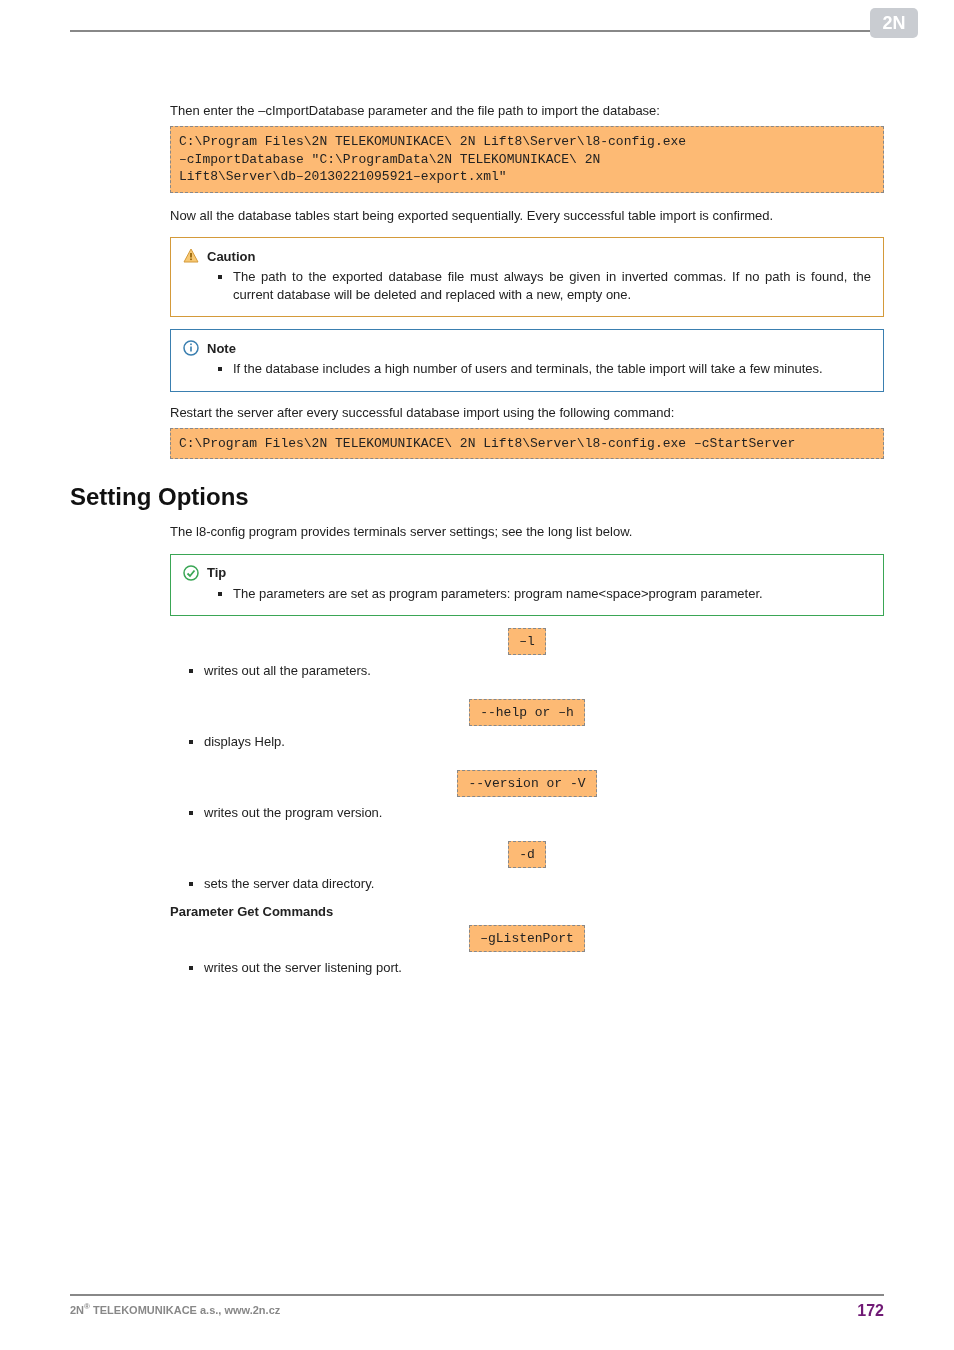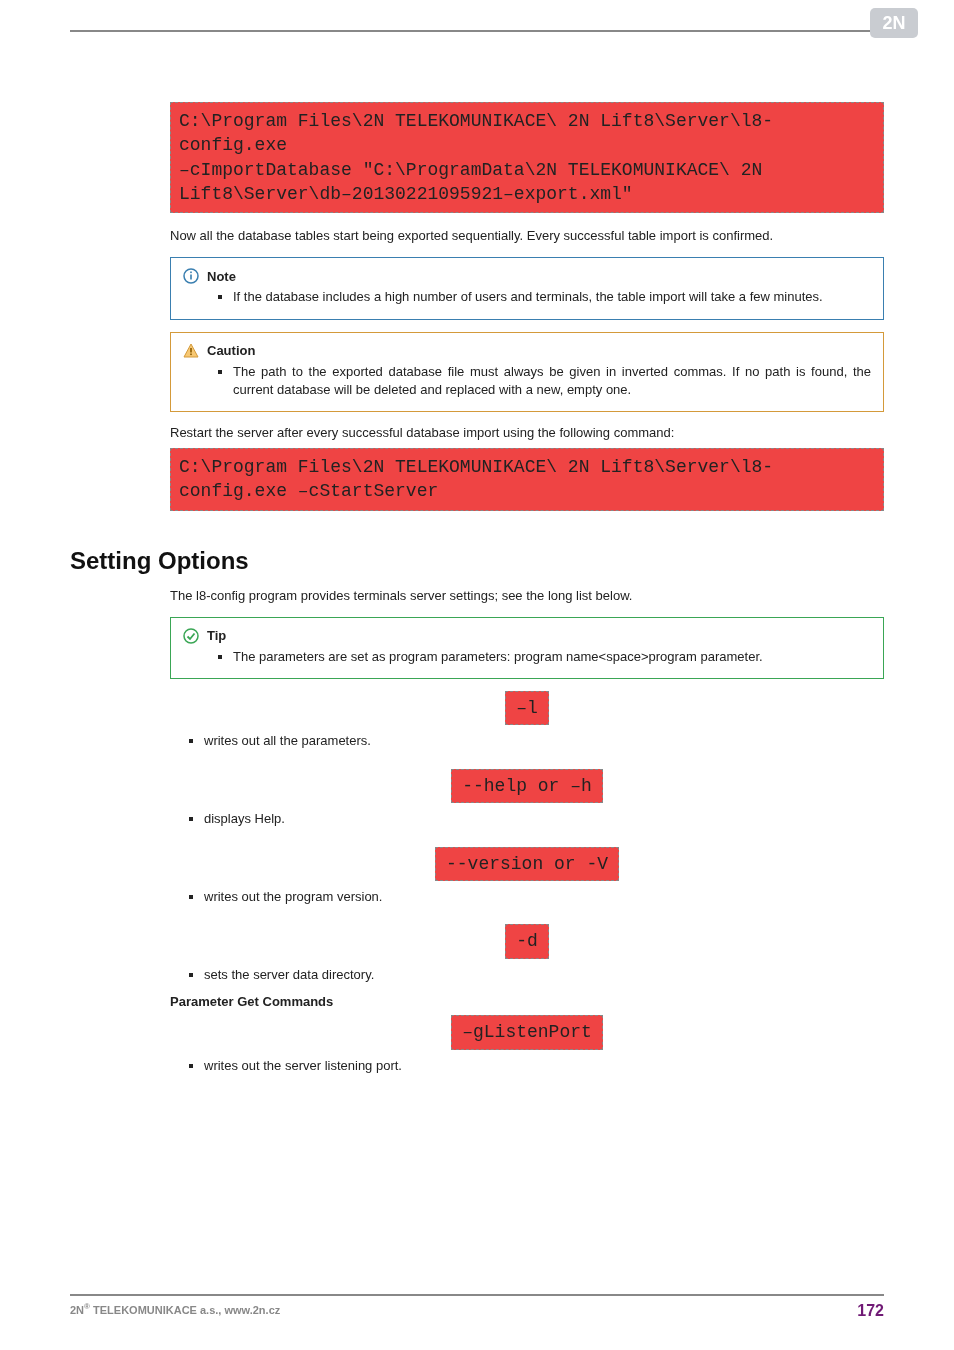--- a/index.html
+++ b/index.html
@@ -29,25 +29,25 @@
   }
   .para {
     text-align: justify;
     line-height: 1.4;
     margin-bottom: 6px;
   }
   .codeblock {
     border: 1px dashed #888;
     padding: 6px 8px;
     font-family: "Courier New", monospace;
-    font-size: 18px;
+    font-size: 13px;
     white-space: pre-wrap;
     line-height: 1.35;
     margin-bottom: 14px;
-    background: #ef4444;
+    background: #fdba74;
   }
   .codeblock.inline-center {
     display: table;
     margin: 0 auto 6px auto;
     padding: 4px 10px;
   }
   .callout {
     border: 1px solid;
     padding: 10px 12px 12px 12px;
     margin-bottom: 12px;
@@ -67,21 +67,21 @@
   .callout ul {
     list-style: square;
     padding-left: 50px;
     text-align: justify;
     line-height: 1.4;
   }
   .h2 {
     font-family: Arial, Helvetica, sans-serif;
     font-weight: bold;
     font-size: 24px;
-    margin: 36px 0 12px -100px;
+    margin: 24px 0 12px -100px;
     color: #111;
   }
   .subhead {
     font-weight: bold;
     margin: 10px 0 6px 0;
   }
   ul.cmds {
     list-style: square;
     padding-left: 34px;
     line-height: 1.5;
@@ -118,57 +118,58 @@
     <rect x="0" y="0" width="48" height="30" rx="5" fill="#c9ccd1"></rect>
     <text x="24" y="21" text-anchor="middle" font-family="Arial" font-size="18" font-weight="900" fill="#fff">2N</text>
   </svg>
 </div>
 
 <div class="page">
   <div class="top-rule"></div>
 
   <div class="content">
 
+    <p class="para">Then enter the –cImportDatabase parameter and the file path to import the database:</p>
 
     <div class="codeblock">C:\Program Files\2N TELEKOMUNIKACE\ 2N Lift8\Server\l8-config.exe
 –cImportDatabase "C:\ProgramData\2N TELEKOMUNIKACE\ 2N
 Lift8\Server\db–20130221095921–export.xml"</div>
 
     <p class="para">Now all the database tables start being exported sequentially. Every successful table import is confirmed.</p>
 
     <div class="spacer-sm"></div>
+
+    <div class="callout caution">
+      <div class="callout-head">
+        <svg width="16" height="16" viewBox="0 0 16 16">
+          <polygon points="8,1 15,14 1,14" fill="#f7c873" stroke="#d49a3a" stroke-width="1"></polygon>
+          <rect x="7.2" y="5" width="1.6" height="4.5" fill="#8a5a00"></rect>
+          <rect x="7.2" y="10.5" width="1.6" height="1.6" fill="#8a5a00"></rect>
+        </svg>
+        <span>Caution</span>
+      </div>
+      <ul>
+          <li>The path to the exported database file must always be given in inverted commas. If no path is found, the current database will be deleted and replaced with a new, empty one.</li>
+        </ul>
+    </div>
 
     <div class="callout note">
       <div class="callout-head">
         <svg width="16" height="16" viewBox="0 0 16 16">
           <circle cx="8" cy="8" r="7" fill="none" stroke="#3a7fb0" stroke-width="1.5"></circle>
           <rect x="7.2" y="3.5" width="1.6" height="1.6" fill="#3a7fb0"></rect>
           <rect x="7.2" y="6.5" width="1.6" height="5" fill="#3a7fb0"></rect>
         </svg>
         <span>Note</span>
       </div>
       <ul>
           <li>If the database includes a high number of users and terminals, the table import will take a few minutes.</li>
         </ul>
     </div>
 
-    <div class="callout caution">
-      <div class="callout-head">
-        <svg width="16" height="16" viewBox="0 0 16 16">
-          <polygon points="8,1 15,14 1,14" fill="#f7c873" stroke="#d49a3a" stroke-width="1"></polygon>
-          <rect x="7.2" y="5" width="1.6" height="4.5" fill="#8a5a00"></rect>
-          <rect x="7.2" y="10.5" width="1.6" height="1.6" fill="#8a5a00"></rect>
-        </svg>
-        <span>Caution</span>
-      </div>
-      <ul>
-          <li>The path to the exported database file must always be given in inverted commas. If no path is found, the current database will be deleted and replaced with a new, empty one.</li>
-        </ul>
-    </div>
-
     <p class="para">Restart the server after every successful database import using the following command:</p>
 
     <div class="codeblock">C:\Program Files\2N TELEKOMUNIKACE\ 2N Lift8\Server\l8-config.exe –cStartServer</div>
 
     <h2 class="h2">Setting Options</h2>
 
     <p class="para">The l8-config program provides terminals server settings; see the long list below.</p>
 
     <div class="spacer-sm"></div>
 

